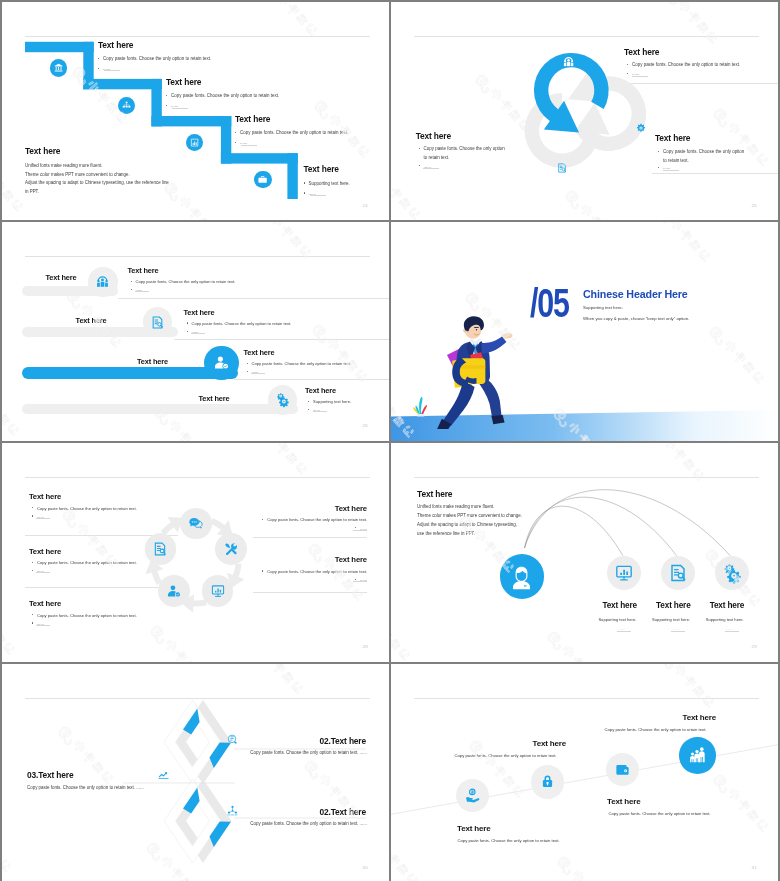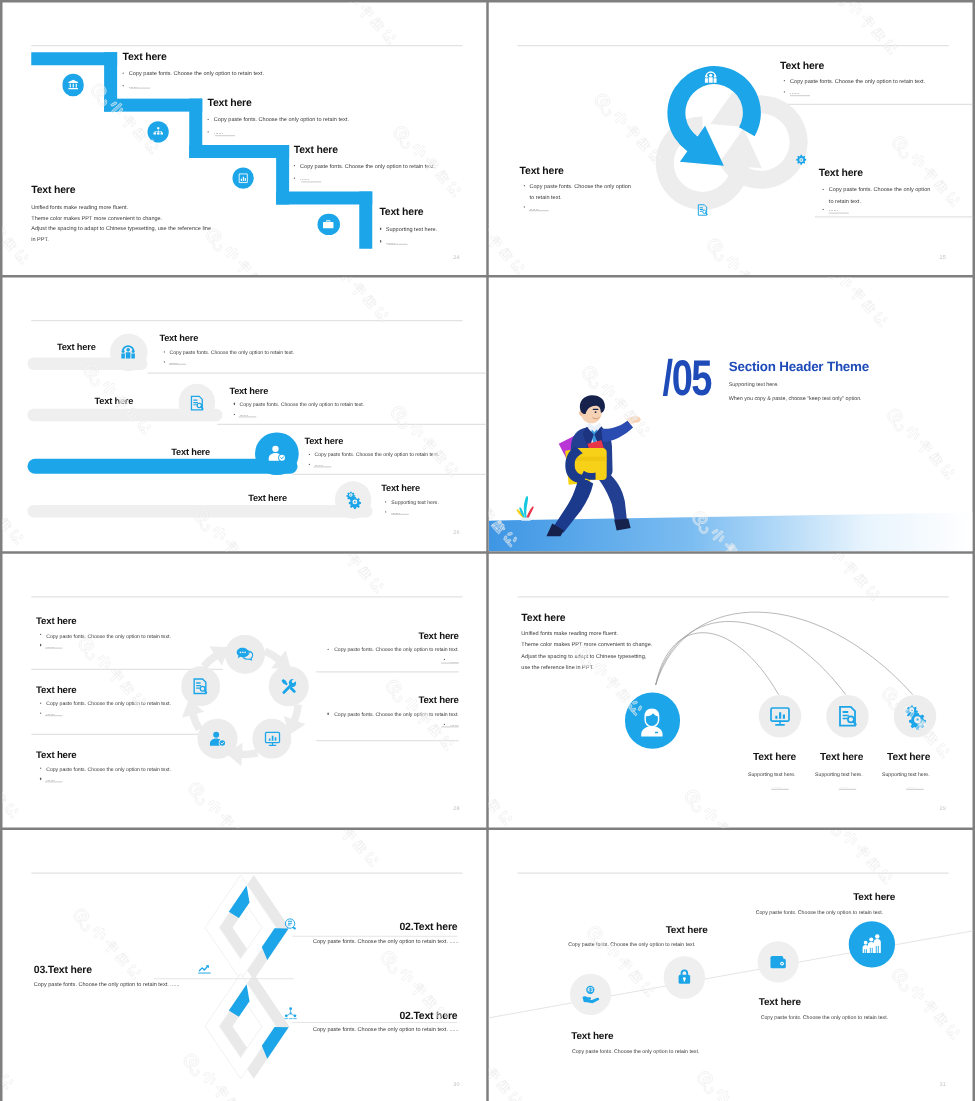--- a/index.html
+++ b/index.html
@@ -493,21 +493,21 @@
         <div style="position:absolute;left:20px;top:166px">
 <svg width="19" height="29" viewBox="0 0 46 70">
   <path d="M22 64 C19 52 18 40 22 28 C24 22 26 20 27 22 C29 26 26 36 25 44 C24 52 24 58 25 64 Z" fill="#18c8e0"></path>
   <path d="M24 64 C28 54 32 46 36 42 C38 40 39 42 38 45 C35 52 31 58 29 64 Z" fill="#e8354a"></path>
   <path d="M21 64 C16 56 12 50 8 47 C6 46 5 47 6 50 C9 56 14 60 18 64 Z" fill="#f7d117"></path>
   <path d="M20 64 C15 58 12 52 11 46 C10 43 12 42 14 44 C17 49 20 56 22 64 Z" fill="#18c8e0"></path>
   <path d="M17 63 h13 a3 3 0 0 1 3 3 v1 a2 2 0 0 1 -2 2 h-15 a2 2 0 0 1 -2 -2 v-1 a3 3 0 0 1 3 -3 z" fill="#dff1fb"></path>
 </svg>
 </div>
         <div class="h" style="left:139px;top:62px;font-size:40px;color:#1e4bb8;letter-spacing:-1.5px;line-height:38px;transform:scaleX(.76);transform-origin:left top">/05</div>
-        <div class="h" style="left:192px;top:66px;font-size:10.7px;color:#1e4bb8;">Section Header Theme</div>
+        <div class="h" style="left:192px;top:66px;font-size:10.7px;color:#1e4bb8;">Chinese Header Here</div>
         <div class="b" style="left:192px;top:82.5px;font-size:4.3px;color:#3c3c3c;">Supporting text here.</div>
         <div class="b" style="left:192px;top:93.5px;font-size:4.3px;color:#3c3c3c;">When you copy &amp; paste, choose “keep text only” option.</div>
         <div class="wmw">
           <svg width="387" height="219" viewBox="0 0 387 219">
             <defs>
               <g id="wmg">
                 <g fill="#ffffff" fill-opacity="0.34" stroke="#e9e9e9" stroke-opacity="0.85" stroke-width="1.2" stroke-linejoin="round">
                   <g>
                     <path d="M13.5 2 C6 2 1 7.5 1 15 C1 22 6 27 12.5 27 C16 27 19 25.5 21 23.5 L19 20.5 C17.5 22.5 15 23.8 12.5 23.8 C8 23.8 4.4 20.2 4.4 15 C4.4 9.5 8 5.4 13.5 5.4 C18 5.4 21 8 21 11.5 C21 14.5 19 16.4 16.5 16.4 C15 16.4 14 15.6 14 14.3 C14 12.6 15.6 11.2 17.6 11.2 L17.6 8 C13.3 8 10.6 10.6 10.6 14.4 C10.6 17.6 13 19.7 16.4 19.7 C21 19.7 24.4 16.3 24.4 11.5 C24.4 6 19.8 2 13.5 2 Z"></path>
                     <path d="M22 24.5 C24 27.5 27 29.5 30.5 29.5 C35 29.5 38.5 26.5 38.5 22 C38.5 18 35.5 15 31.6 15 L31.6 18.2 C33.8 18.2 35.3 19.8 35.3 22 C35.3 24.5 33.3 26.3 30.5 26.3 C28 26.3 25.8 24.8 24.4 22.5 Z"></path>

